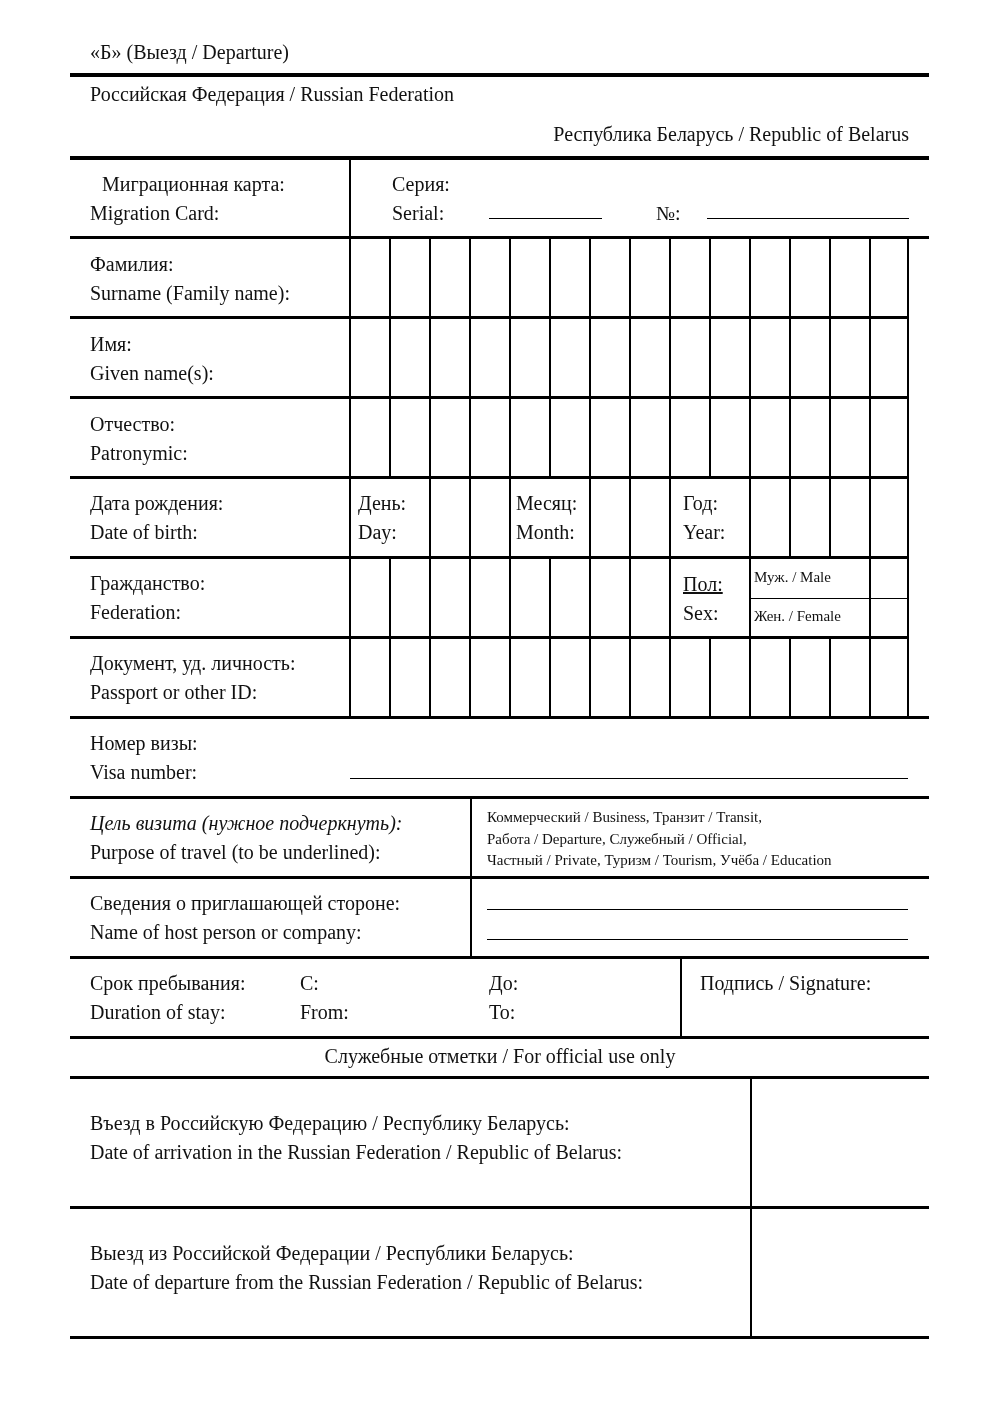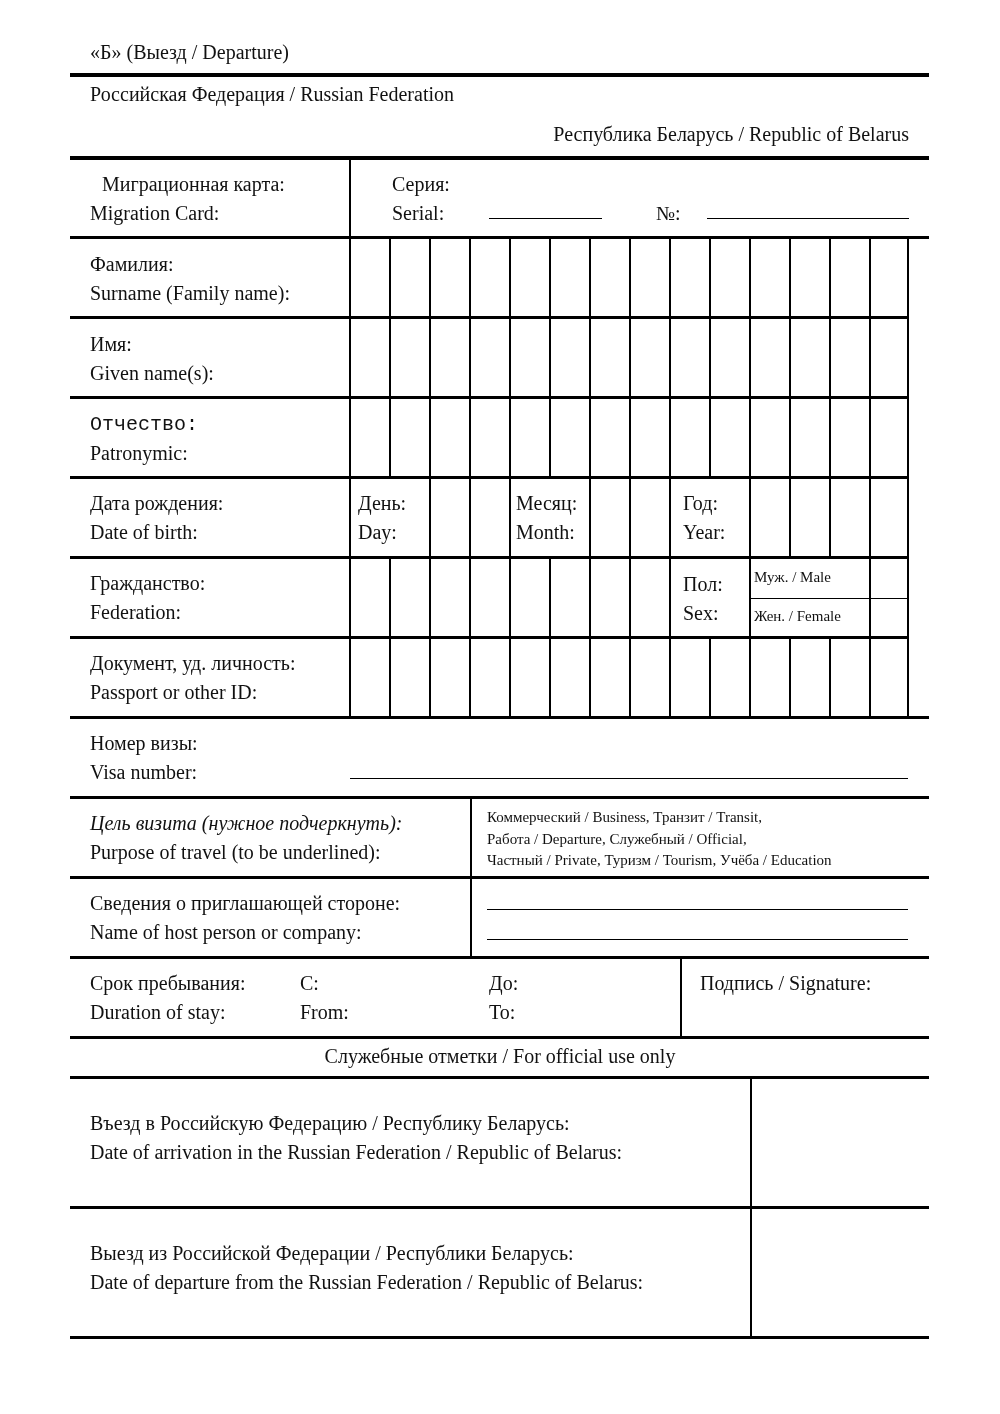--- a/index.html
+++ b/index.html
@@ -38,39 +38,39 @@
 <div class="t" style="left:90px;top:250px;">Фамилия:</div>
 <div class="t" style="left:90px;top:279px;">Surname (Family name):</div>
 <div id="grid-surname"></div>
 <div class="hl med" style="left:70px;top:316px;width:838px;"></div>
 
 <div class="t" style="left:90px;top:330px;">Имя:</div>
 <div class="t" style="left:90px;top:359px;">Given name(s):</div>
 <div id="grid-given"></div>
 <div class="hl med" style="left:70px;top:396px;width:838px;"></div>
 
-<div class="t" style="left:90px;top:410px;font-family:Liberation Mono, monospace;">Отчество:</div>
+<div class="t" style="left:90px;top:410px;">Отчество:</div>
 <div class="t" style="left:90px;top:439px;">Patronymic:</div>
 <div id="grid-patronymic"></div>
 <div class="hl med" style="left:70px;top:476px;width:838px;"></div>
 
 <div class="t" style="left:90px;top:489px;">Дата рождения:</div>
 <div class="t" style="left:90px;top:518px;">Date of birth:</div>
 <div class="t" style="left:358px;top:489px;text-align:right;">День:</div>
 <div class="t" style="left:358px;top:518px;">Day:</div>
 <div class="t" style="left:516px;top:489px;">Месяц:</div>
 <div class="t" style="left:516px;top:518px;">Month:</div>
 <div class="t" style="left:683px;top:489px;">Год:</div>
 <div class="t" style="left:683px;top:518px;">Year:</div>
 <div id="grid-dob"></div>
 <div class="hl med" style="left:70px;top:556px;width:838px;"></div>
 
 <div class="t" style="left:90px;top:569px;">Гражданство:</div>
 <div class="t" style="left:90px;top:598px;">Federation:</div>
-<div class="t" style="left:683px;top:570px;">Пол:</div>
+<div class="t" style="left:683px;top:570px;text-decoration:underline;">Пол:</div>
 <div class="t" style="left:683px;top:599px;">Sex:</div>
 <div class="ts" style="left:754px;top:567px;">Муж. / Male</div>
 <div class="ts" style="left:754px;top:606px;">Жен. / Female</div>
 <div class="hl thin" style="left:750px;top:598px;width:158px;"></div>
 <div class="cell" style="left:870px;top:558px;width:38px;height:40px;"></div>
 <div class="cell" style="left:870px;top:599px;width:38px;height:38px;"></div>
 <div id="grid-nat"></div>
 <div class="hl med" style="left:70px;top:636px;width:838px;"></div>
 
 <div class="t" style="left:90px;top:649px;">Документ, уд. личность:</div>

